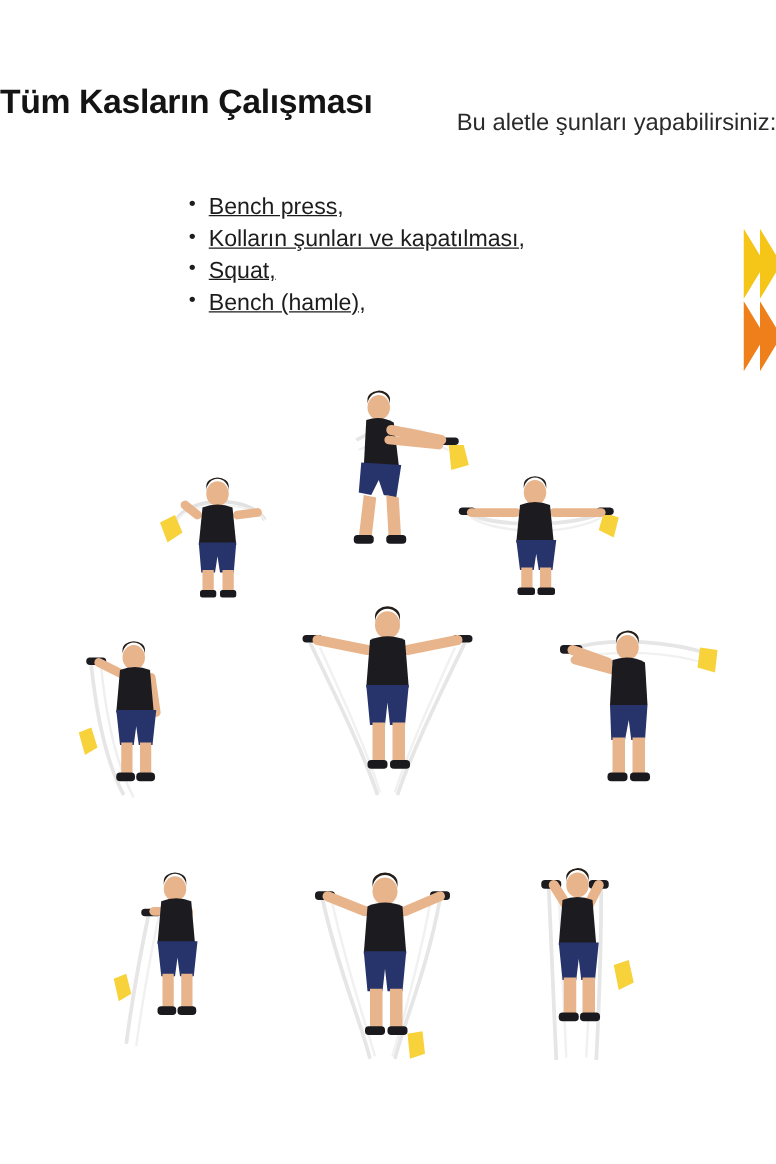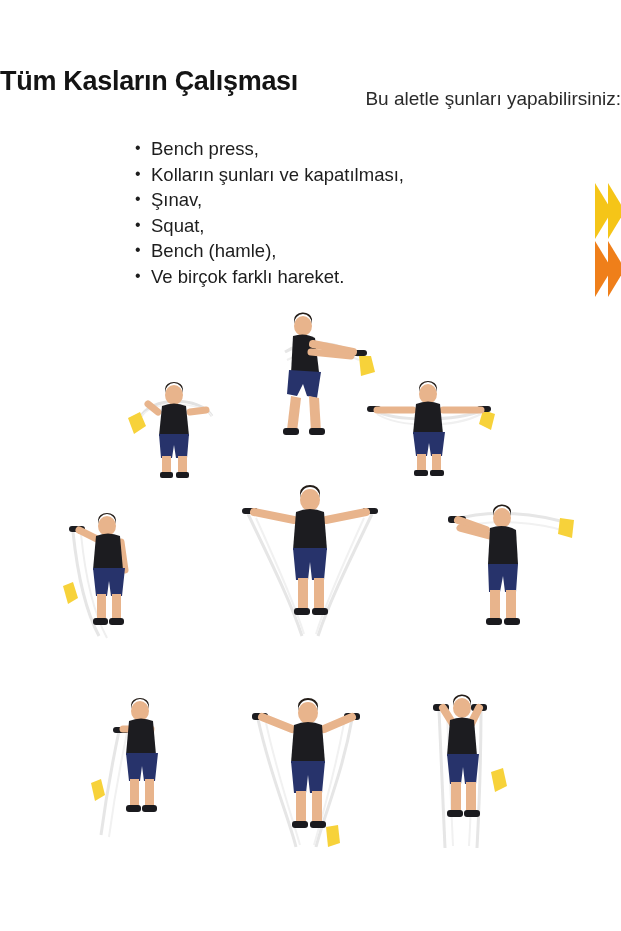--- a/index.html
+++ b/index.html
@@ -44,22 +44,23 @@
     font-weight: normal;
     color: #2a2a2a;
   }
 
   .bullets {
     position: absolute;
     top: 136px;
     left: 134px;
     width: 400px;
     list-style: none;
-    margin: 0;
+    margin: 16px;
     padding: 0;
+    text-decoration: underline;
   }
   .bullets li {
     font-size: 18.5px;
     line-height: 25.5px;
     color: #1d1d1d;
     position: relative;
     padding-left: 17px;
     white-space: nowrap;
   }
   .bullets li::before {
@@ -102,24 +103,22 @@
 <body>
 
 <div class="page">
 
   <h1 class="headline">Tüm Kasların Çalışması</h1>
   <div class="subhead">Bu aletle şunları yapabilirsiniz:</div>
 
   <ul class="bullets">
     <li>Bench press,</li>
     <li>Kolların şunları ve kapatılması,</li>
-    <li>Şınav,</li>
     <li>Squat,</li>
     <li>Bench (hamle),</li>
-    <li>Ve birçok farklı hareket.</li>
   </ul>
 
   <div class="chev chev-yellow">
     <span class="a"></span>
       <span class="b"></span>
   </div>
   <div class="chev chev-orange">
     <span class="a"></span>
       <span class="b"></span>
   </div>

